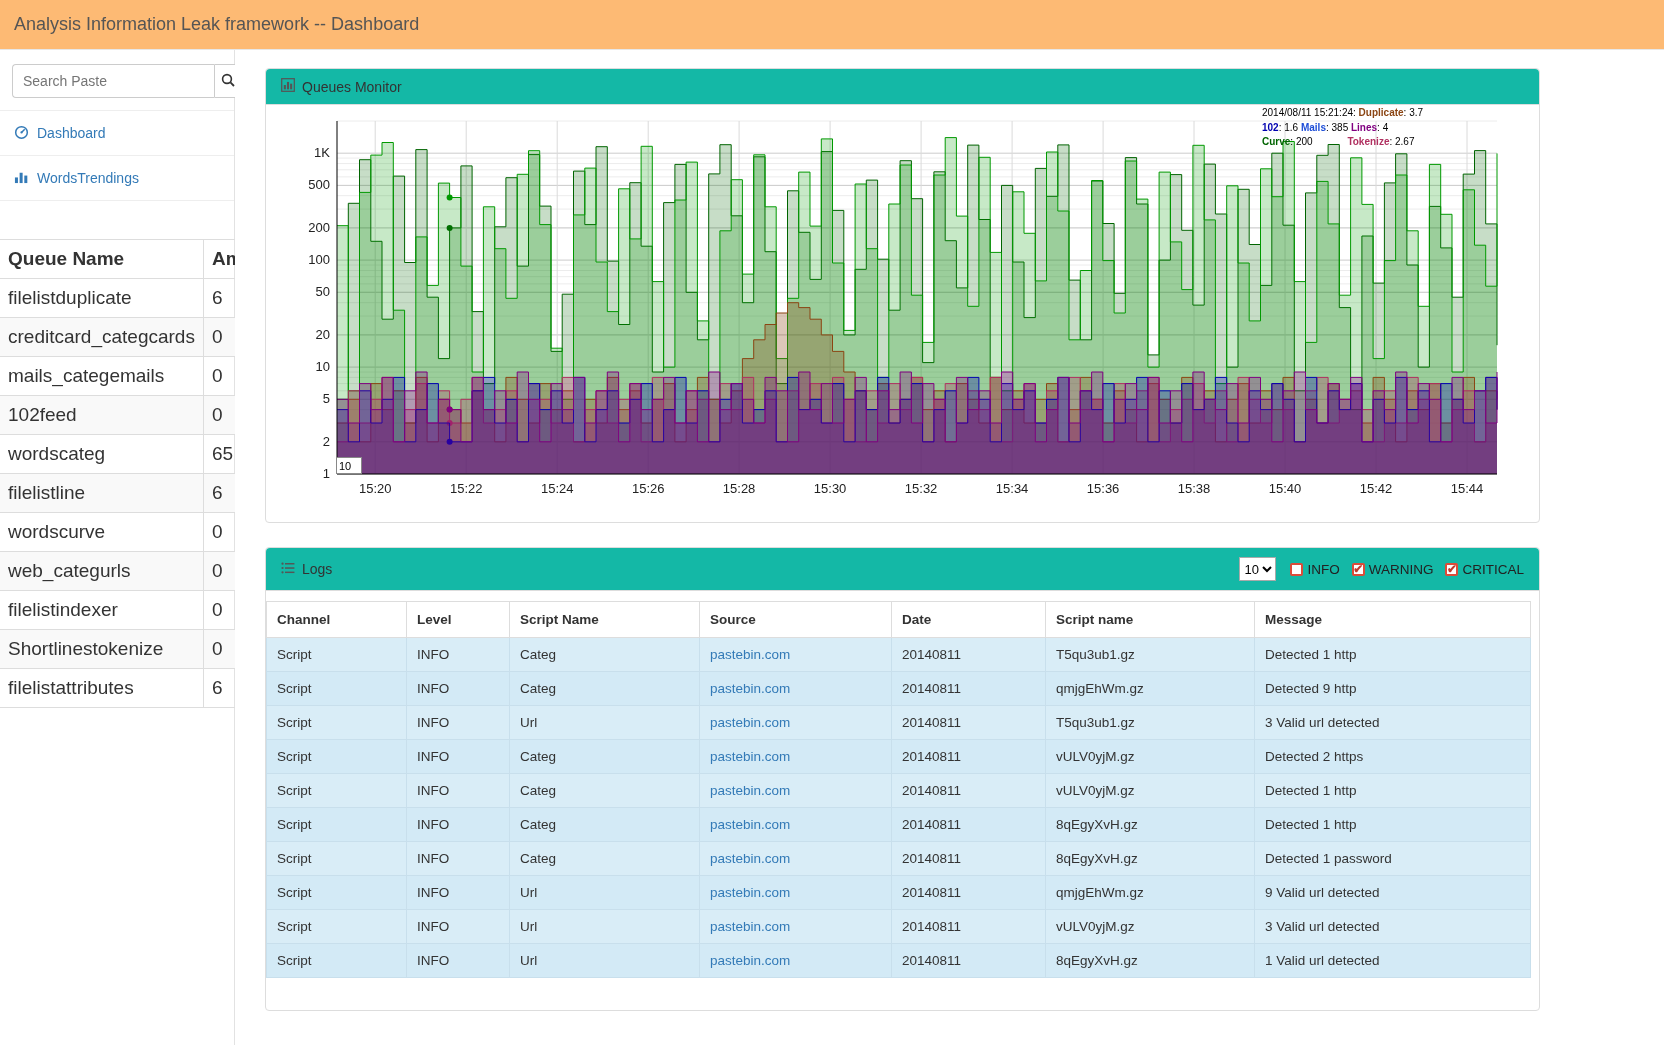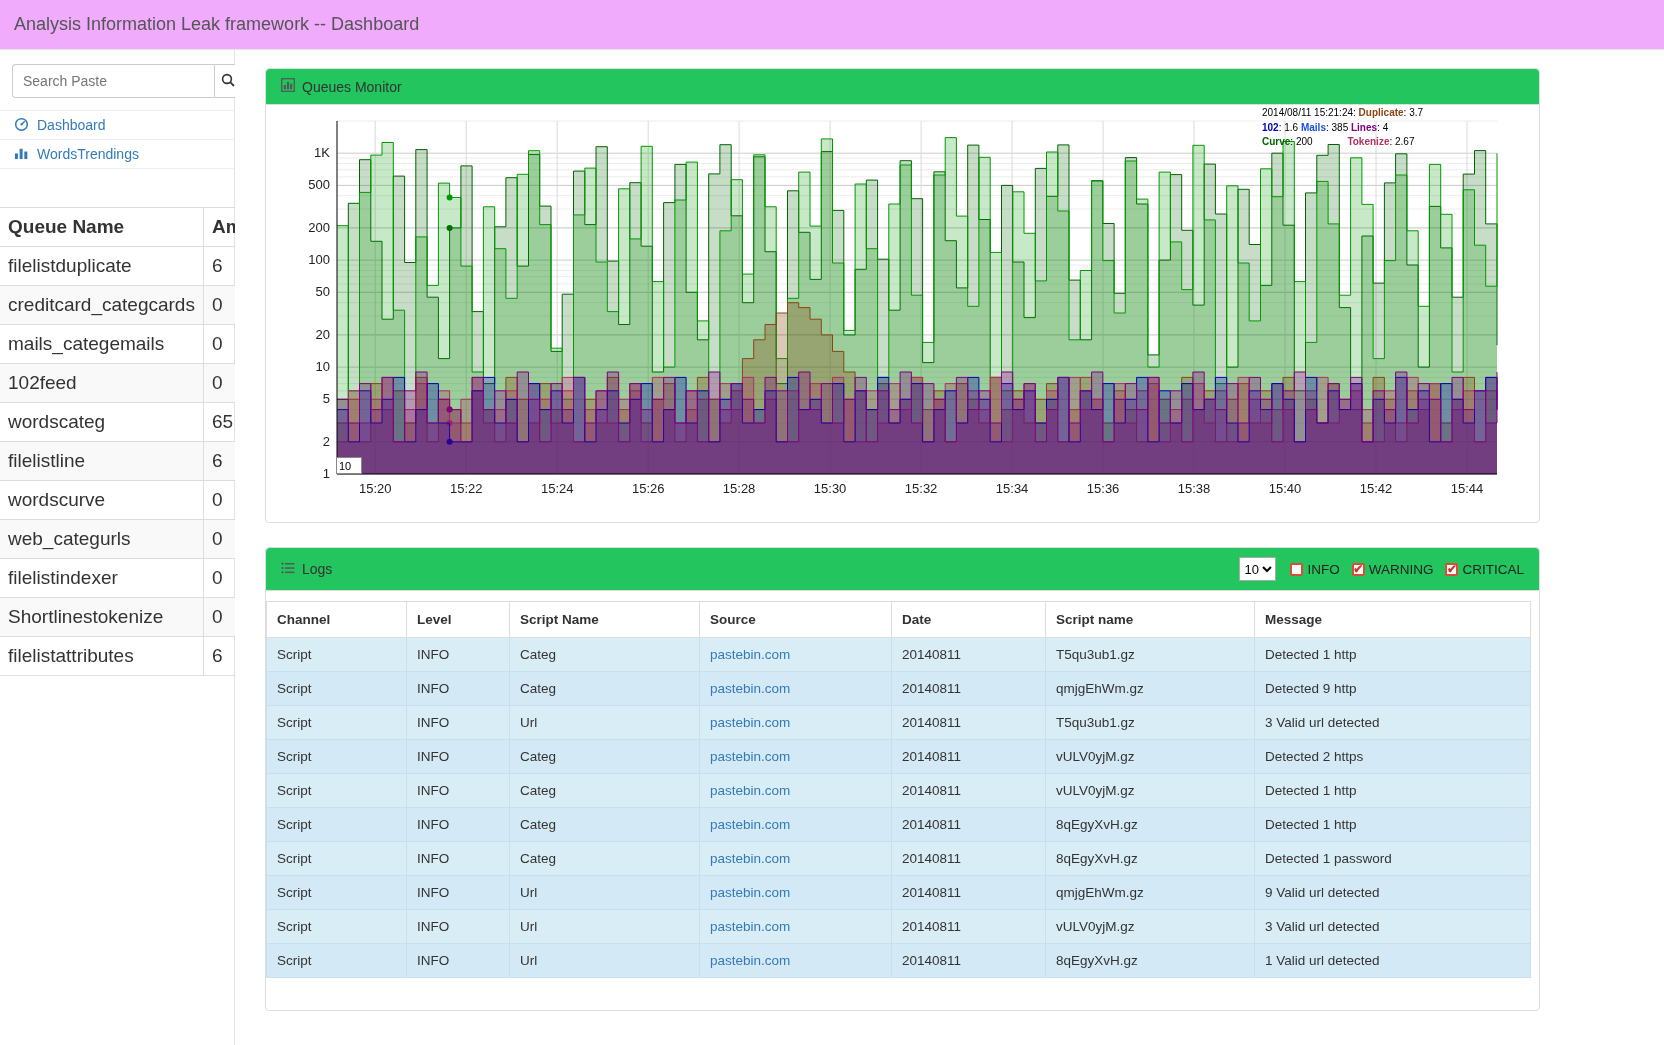--- a/index.html
+++ b/index.html
@@ -6,21 +6,21 @@
   html,body { margin:0; padding:0; }
   body {
     width:1664px;
     font-family:"Liberation Sans", sans-serif;
     font-size:14px;
     color:#333;
     background:#fff;
   }
   
   .navbar {
-    height:50px; background:#f0abfc; border-bottom:1px solid #e7e7e7;
+    height:50px; background:#fdba74; border-bottom:1px solid #e7e7e7;
     display:flex; align-items:center; padding:0 14px;
   }
   .navbar-title { font-size:18px; color:#555; }
 
   .layout { display:flex; align-items:stretch; }
 
   
   .sidebar {
     width:235px; flex:0 0 235px; border-right:1px solid #e2e2e2;
     min-height:935px; background:#fff;
@@ -29,36 +29,36 @@
   .search-group input {
     flex:1; height:34px; border:1px solid #ccc; border-right:none;
     border-radius:4px 0 0 4px; padding:0 10px; font-size:14px; color:#555; outline:none;
     font-family:"Liberation Sans", sans-serif;
   }
   .search-group button {
     width:42px; height:34px; border:1px solid #ccc; background:#fff;
     border-radius:0 4px 4px 0; cursor:pointer; display:flex; align-items:center; justify-content:center;
   }
   .nav-item {
-    display:flex; align-items:center; gap:8px; padding:5px 14px;
+    display:flex; align-items:center; gap:8px; padding:13px 14px;
     color:#337ab7; text-decoration:none; font-size:14px; border-bottom:1px solid #eee;
   }
   .nav-item:first-child { border-top:1px solid #eee; }
   .queue-table { width:100%; border-collapse:collapse; margin-top:38px; font-size:19px; }
   .queue-table th, .queue-table td { border:1px solid #ddd; padding:8px 8px; text-align:left; color:#333; }
   .queue-table th:first-child, .queue-table td:first-child { border-left:none; }
   .queue-table th:last-child, .queue-table td:last-child { border-right:none; }
   .queue-table th { font-weight:bold; }
   .queue-table tbody tr:nth-child(even) { background:#f9f9f9; }
 
   
   main { flex:1; padding:18px 124px 30px 30px; background:#fff; min-width:0; }
   .panel { border:1px solid #ddd; border-radius:4px; margin-bottom:24px; background:#fff; }
   .panel-heading {
-    background:#22c55e; border-bottom:1px solid #ddd; padding:9px 15px;
+    background:#14b8a6; border-bottom:1px solid #ddd; padding:9px 15px;
     font-size:14px; color:#333; display:flex; align-items:center; gap:7px;
     border-radius:4px 4px 0 0;
   }
   .panel-body { position:relative; }
   .chart-body { padding:10px 15px 12px 15px; }
 
   .chart-legend {
     position:absolute; left:996px; top:1px; font-size:10px; color:#000;
     line-height:1.45; white-space:nowrap;
   }

